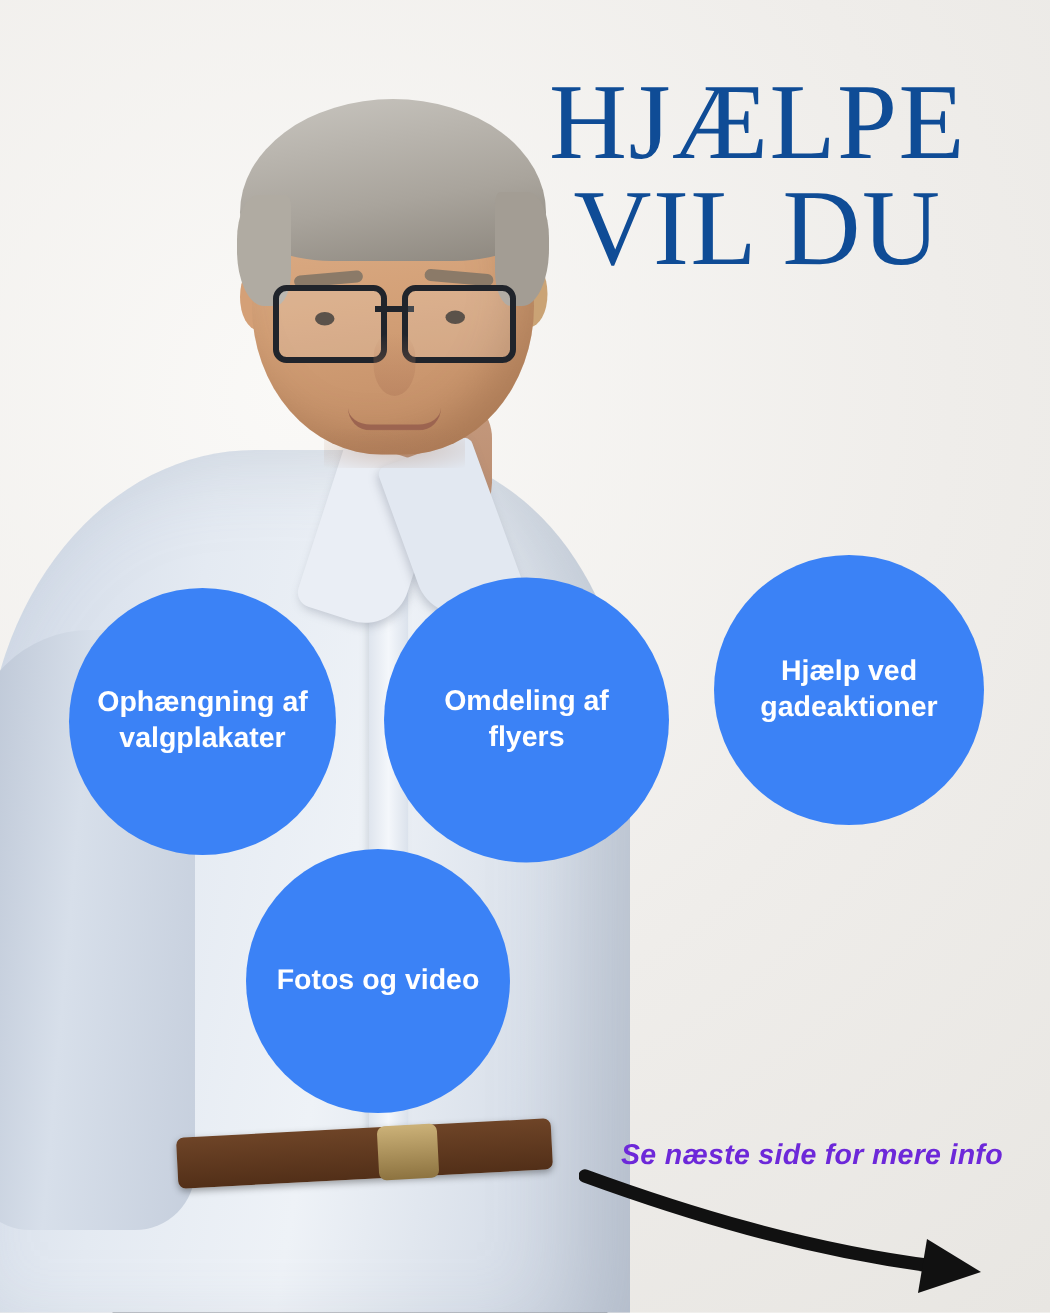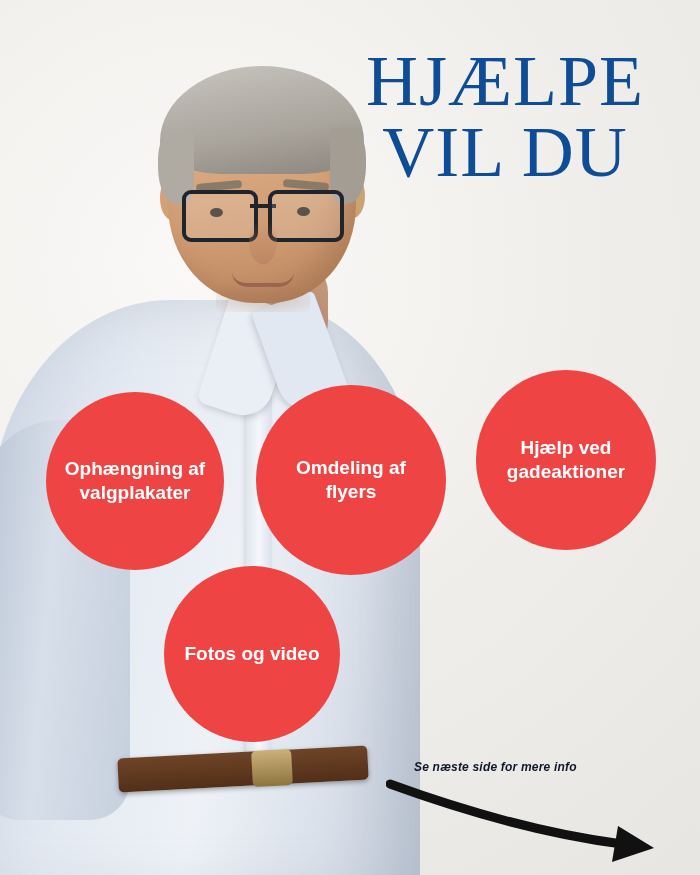--- a/index.html
+++ b/index.html
@@ -273,21 +273,21 @@
     font-size: 72px;
     line-height: 0.98;
     letter-spacing: 1px;
   }
   .headline div { white-space: nowrap; }
 
   
   .circle {
     position: absolute;
     border-radius: 50%;
-    background: #ef4444;
+    background: #3b82f6;
     color: #ffffff;
     display: flex;
     align-items: center;
     justify-content: center;
     text-align: center;
     font-weight: bold;
     font-size: 19px;
     line-height: 1.28;
     padding: 0 14px;
     box-sizing: border-box;
@@ -296,22 +296,22 @@
   .c2 { left: 256px; top: 385px; width: 190px; height: 190px; text-align: center; }
   .c3 { left: 476px; top: 370px; width: 180px; height: 180px; }
   .c4 { left: 164px; top: 566px; width: 176px; height: 176px; }
   .c5 { left: 370px; top: 562px; width: 180px; height: 180px; }
 
   
   .arrow-caption {
     position: absolute;
     left: 414px;
     top: 760px;
-    color: #0f172a;
-    font-size: 12px;
+    color: #6d28d9;
+    font-size: 19px;
     font-weight: bold;
     font-style: italic;
     letter-spacing: 0.2px;
     white-space: nowrap;
   }
   .arrow-svg {
     position: absolute;
     left: 386px;
     top: 778px;
     width: 290px;

